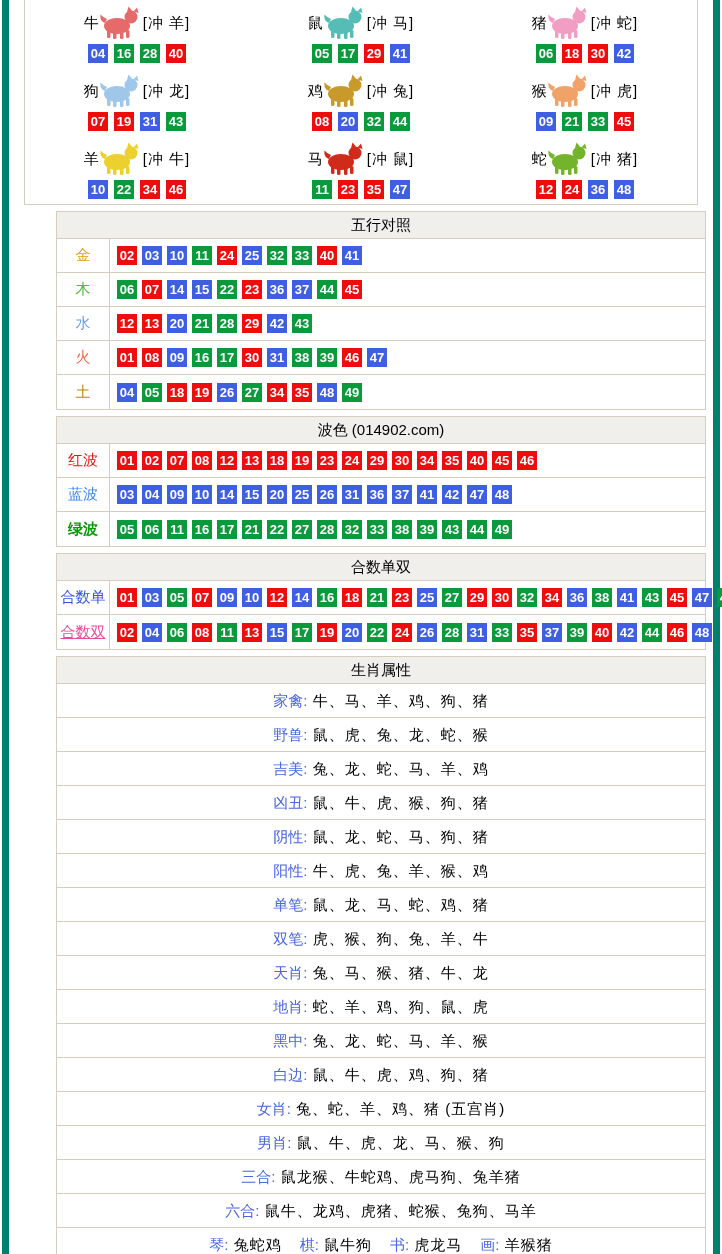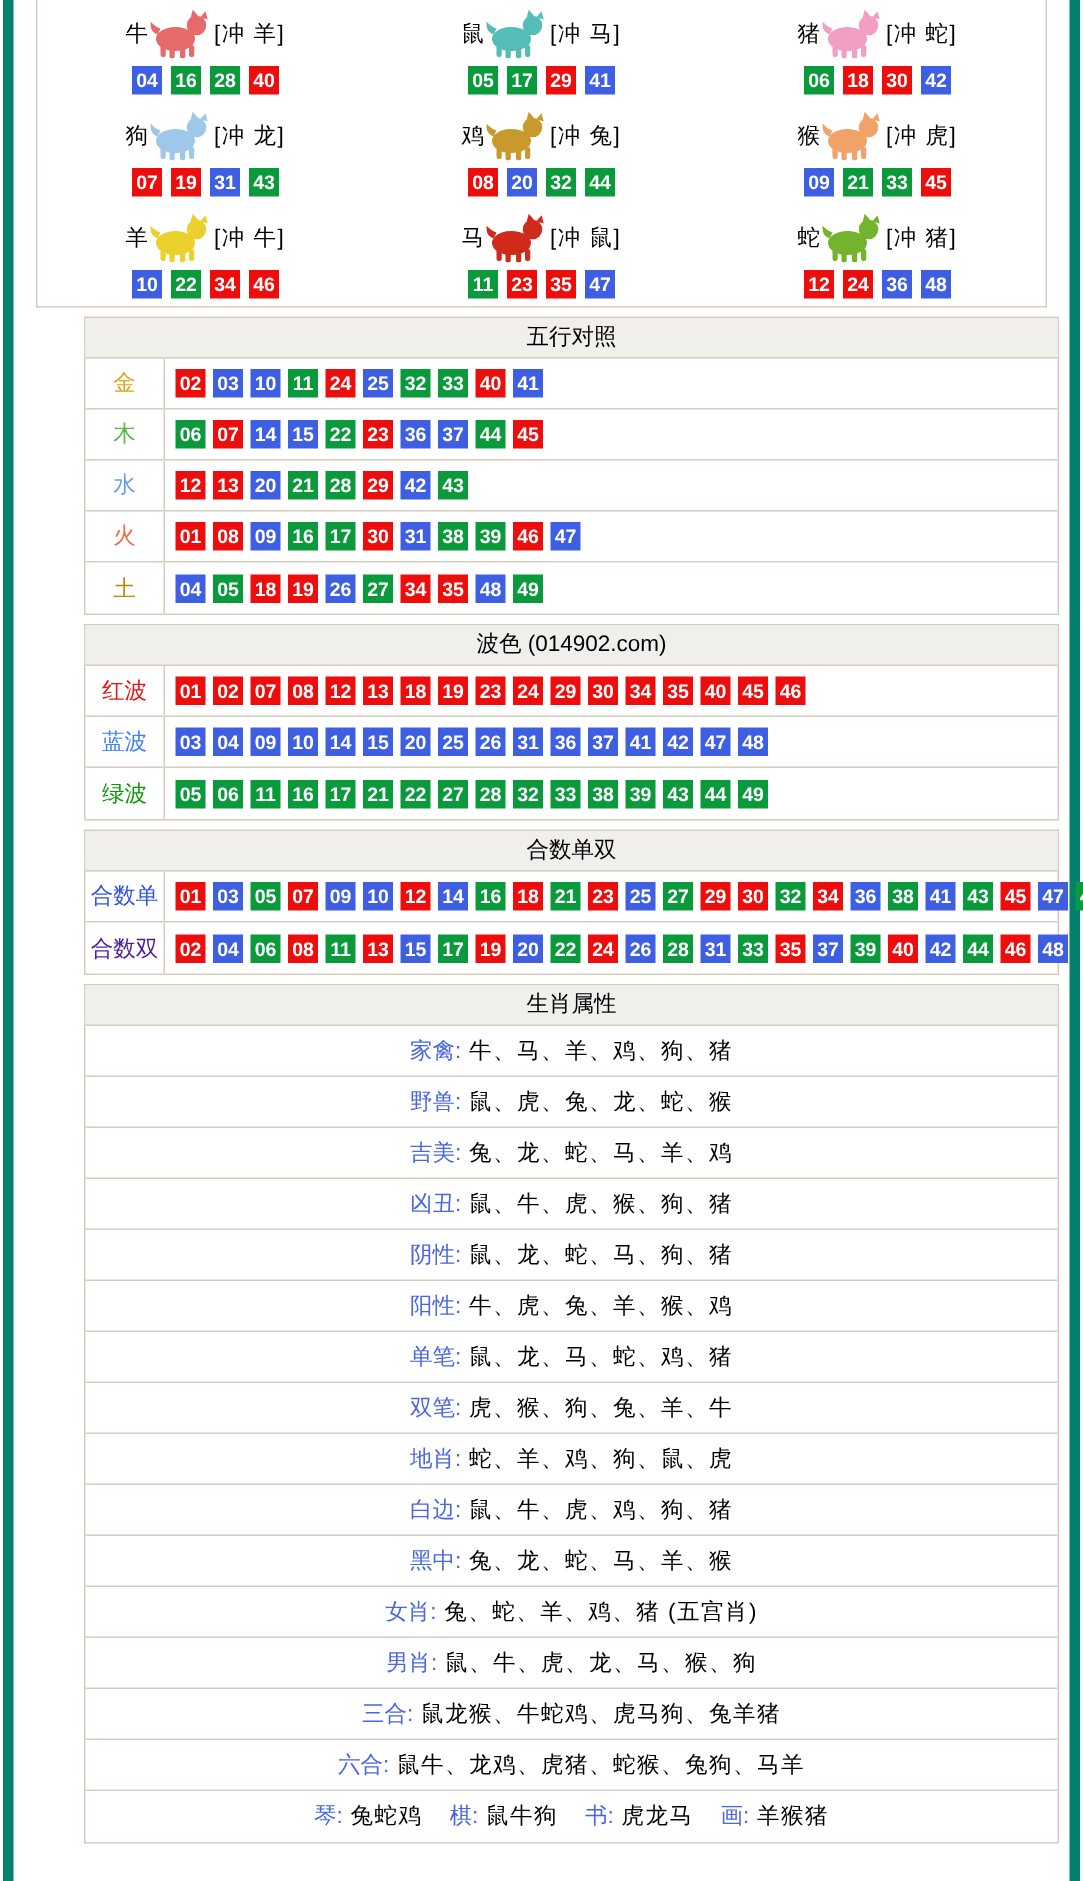--- a/index.html
+++ b/index.html
@@ -390,21 +390,21 @@
               <span class="num blue">36</span>
               <span class="num blue">37</span>
               <span class="num blue">41</span>
               <span class="num blue">42</span>
               <span class="num blue">47</span>
               <span class="num blue">48</span>
             </div>
   </div>
 
   <div class="num-row">
-    <div class="row-label" style="color: rgb(8, 153, 8);">绿波</div>
+    <div class="row-label" style="color: rgb(8, 153, 8); font-weight: bold;">绿波</div>
     <div class="row-nums">
               <span class="num green">05</span>
               <span class="num green">06</span>
               <span class="num green">11</span>
               <span class="num green">16</span>
               <span class="num green">17</span>
               <span class="num green">21</span>
               <span class="num green">22</span>
               <span class="num green">27</span>
               <span class="num green">28</span>
@@ -448,21 +448,21 @@
               <span class="num green">38</span>
               <span class="num blue">41</span>
               <span class="num green">43</span>
               <span class="num red">45</span>
               <span class="num blue">47</span>
               <span class="num green">49</span>
             </div>
   </div>
 
   <div class="num-row">
-    <div class="row-label" style="color: #4c1d95;">合数双</div>
+    <div class="row-label" style="color: #ec4899; text-decoration: underline;">合数双</div>
     <div class="row-nums">
               <span class="num red">02</span>
               <span class="num blue">04</span>
               <span class="num green">06</span>
               <span class="num red">08</span>
               <span class="num green">11</span>
               <span class="num red">13</span>
               <span class="num blue">15</span>
               <span class="num green">17</span>
               <span class="num red">19</span>
@@ -498,26 +498,27 @@
   <div class="attr-row"><span class="seg"><span class="attr-label">凶丑:</span><span class="attr-text"> 鼠、牛、虎、猴、狗、猪</span></span></div>
 
   <div class="attr-row"><span class="seg"><span class="attr-label">阴性:</span><span class="attr-text"> 鼠、龙、蛇、马、狗、猪</span></span></div>
 
   <div class="attr-row"><span class="seg"><span class="attr-label">阳性:</span><span class="attr-text"> 牛、虎、兔、羊、猴、鸡</span></span></div>
 
   <div class="attr-row"><span class="seg"><span class="attr-label">单笔:</span><span class="attr-text"> 鼠、龙、马、蛇、鸡、猪</span></span></div>
 
   <div class="attr-row"><span class="seg"><span class="attr-label">双笔:</span><span class="attr-text"> 虎、猴、狗、兔、羊、牛</span></span></div>
 
+  <div class="attr-row"><span class="seg"><span class="attr-label">天肖:</span><span class="attr-text"> 兔、马、猴、猪、牛、龙</span></span></div>
 
   <div class="attr-row"><span class="seg"><span class="attr-label">地肖:</span><span class="attr-text"> 蛇、羊、鸡、狗、鼠、虎</span></span></div>
 
+  <div class="attr-row"><span class="seg"><span class="attr-label">黑中:</span><span class="attr-text"> 兔、龙、蛇、马、羊、猴</span></span></div>
+
   <div class="attr-row"><span class="seg"><span class="attr-label">白边:</span><span class="attr-text"> 鼠、牛、虎、鸡、狗、猪</span></span></div>
-
-  <div class="attr-row"><span class="seg"><span class="attr-label">黑中:</span><span class="attr-text"> 兔、龙、蛇、马、羊、猴</span></span></div>
 
   <div class="attr-row"><span class="seg"><span class="attr-label">女肖:</span><span class="attr-text"> 兔、蛇、羊、鸡、猪 (五宫肖)</span></span></div>
 
   <div class="attr-row"><span class="seg"><span class="attr-label">男肖:</span><span class="attr-text"> 鼠、牛、虎、龙、马、猴、狗</span></span></div>
 
   <div class="attr-row"><span class="seg"><span class="attr-label">三合:</span><span class="attr-text"> 鼠龙猴、牛蛇鸡、虎马狗、兔羊猪</span></span></div>
 
   <div class="attr-row"><span class="seg"><span class="attr-label">六合:</span><span class="attr-text"> 鼠牛、龙鸡、虎猪、蛇猴、兔狗、马羊</span></span></div>
 
   <div class="attr-row"><span class="seg"><span class="attr-label">琴:</span><span class="attr-text"> 兔蛇鸡</span></span><span class="seg"><span class="attr-label">棋:</span><span class="attr-text"> 鼠牛狗</span></span><span class="seg"><span class="attr-label">书:</span><span class="attr-text"> 虎龙马</span></span><span class="seg"><span class="attr-label">画:</span><span class="attr-text"> 羊猴猪</span></span></div>

